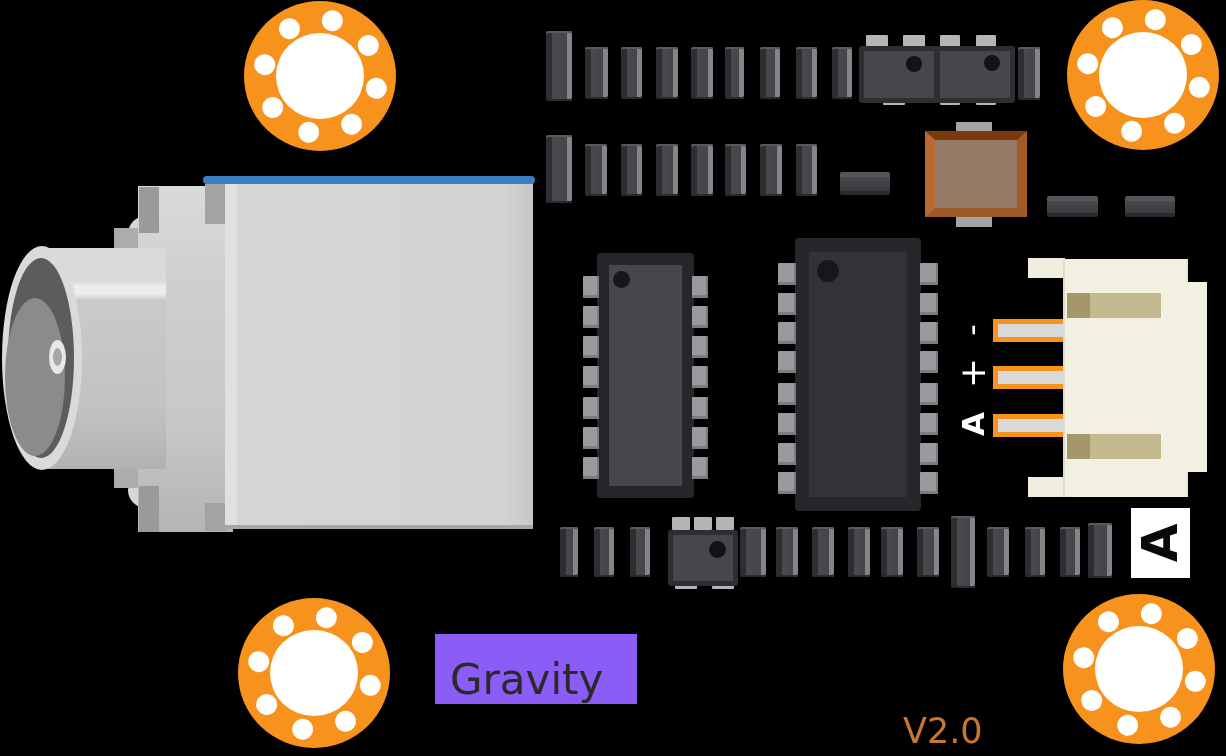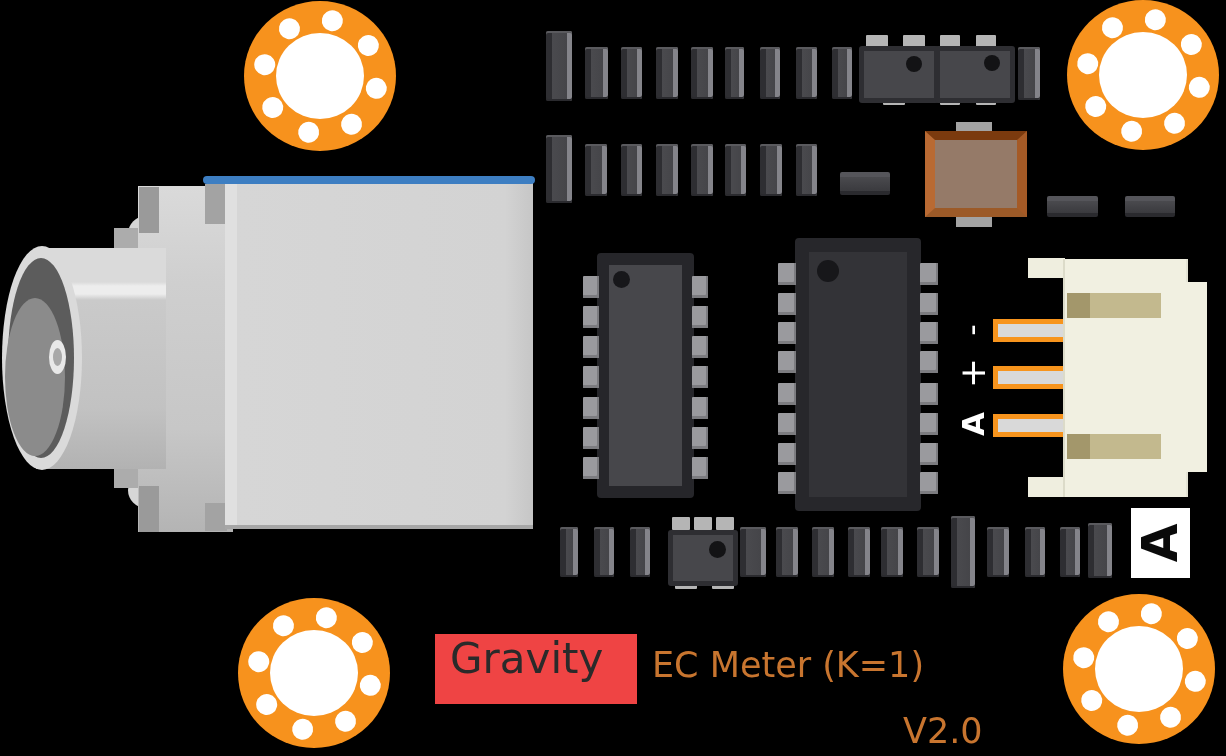--- a/index.html
+++ b/index.html
@@ -34,21 +34,21 @@
   
   .bnc-part{position:absolute;}
 
   
   .jst-pin{position:absolute;background:#D9D9D9;border:5px solid #F7941D;border-right:none;box-sizing:border-box;}
   .pin-label{position:absolute;display:flex;align-items:center;justify-content:center;color:#fff;transform:rotate(-90deg);}
 
   .port-badge{position:absolute;background:#fff;display:flex;align-items:center;justify-content:center;}
   .port-badge span{transform:rotate(-90deg);font-size:50px;font-weight:700;color:#0A0A0A;line-height:1;}
 
-  .gravity-box{position:absolute;background:#ef4444;display:flex;align-items:flex-start;}
+  .gravity-box{position:absolute;background:#8b5cf6;display:flex;align-items:flex-end;}
   .gravity-box span{color:#2A2A2A;font-size:42px;padding-left:15px;letter-spacing:0px;}
   .product-name{position:absolute;color:#C8752F;font-size:35px;white-space:nowrap;}
   .version{position:absolute;color:#C8752F;font-size:35px;white-space:nowrap;}
 </style>
 </head>
 <body>
 
 <div class="board">
 
   <div class="hole" style="left:244px;top:1px;">
@@ -255,16 +255,15 @@
     </div>
   </div>
 
   <div class="port-badge" style="left:1131px;top:508px;width:59px;height:70px;">
     <span>A</span>
   </div>
 
   <div class="gravity-box" style="left:435px;top:634px;width:202px;height:70px;">
     <span>Gravity</span>
   </div>
-  <div class="product-name" style="left:652px;top:645px;">EC Meter (K=1)</div>
   <div class="version" style="left:903px;top:711px;">V2.0</div>
 
 </div>
 
 </body></html>

